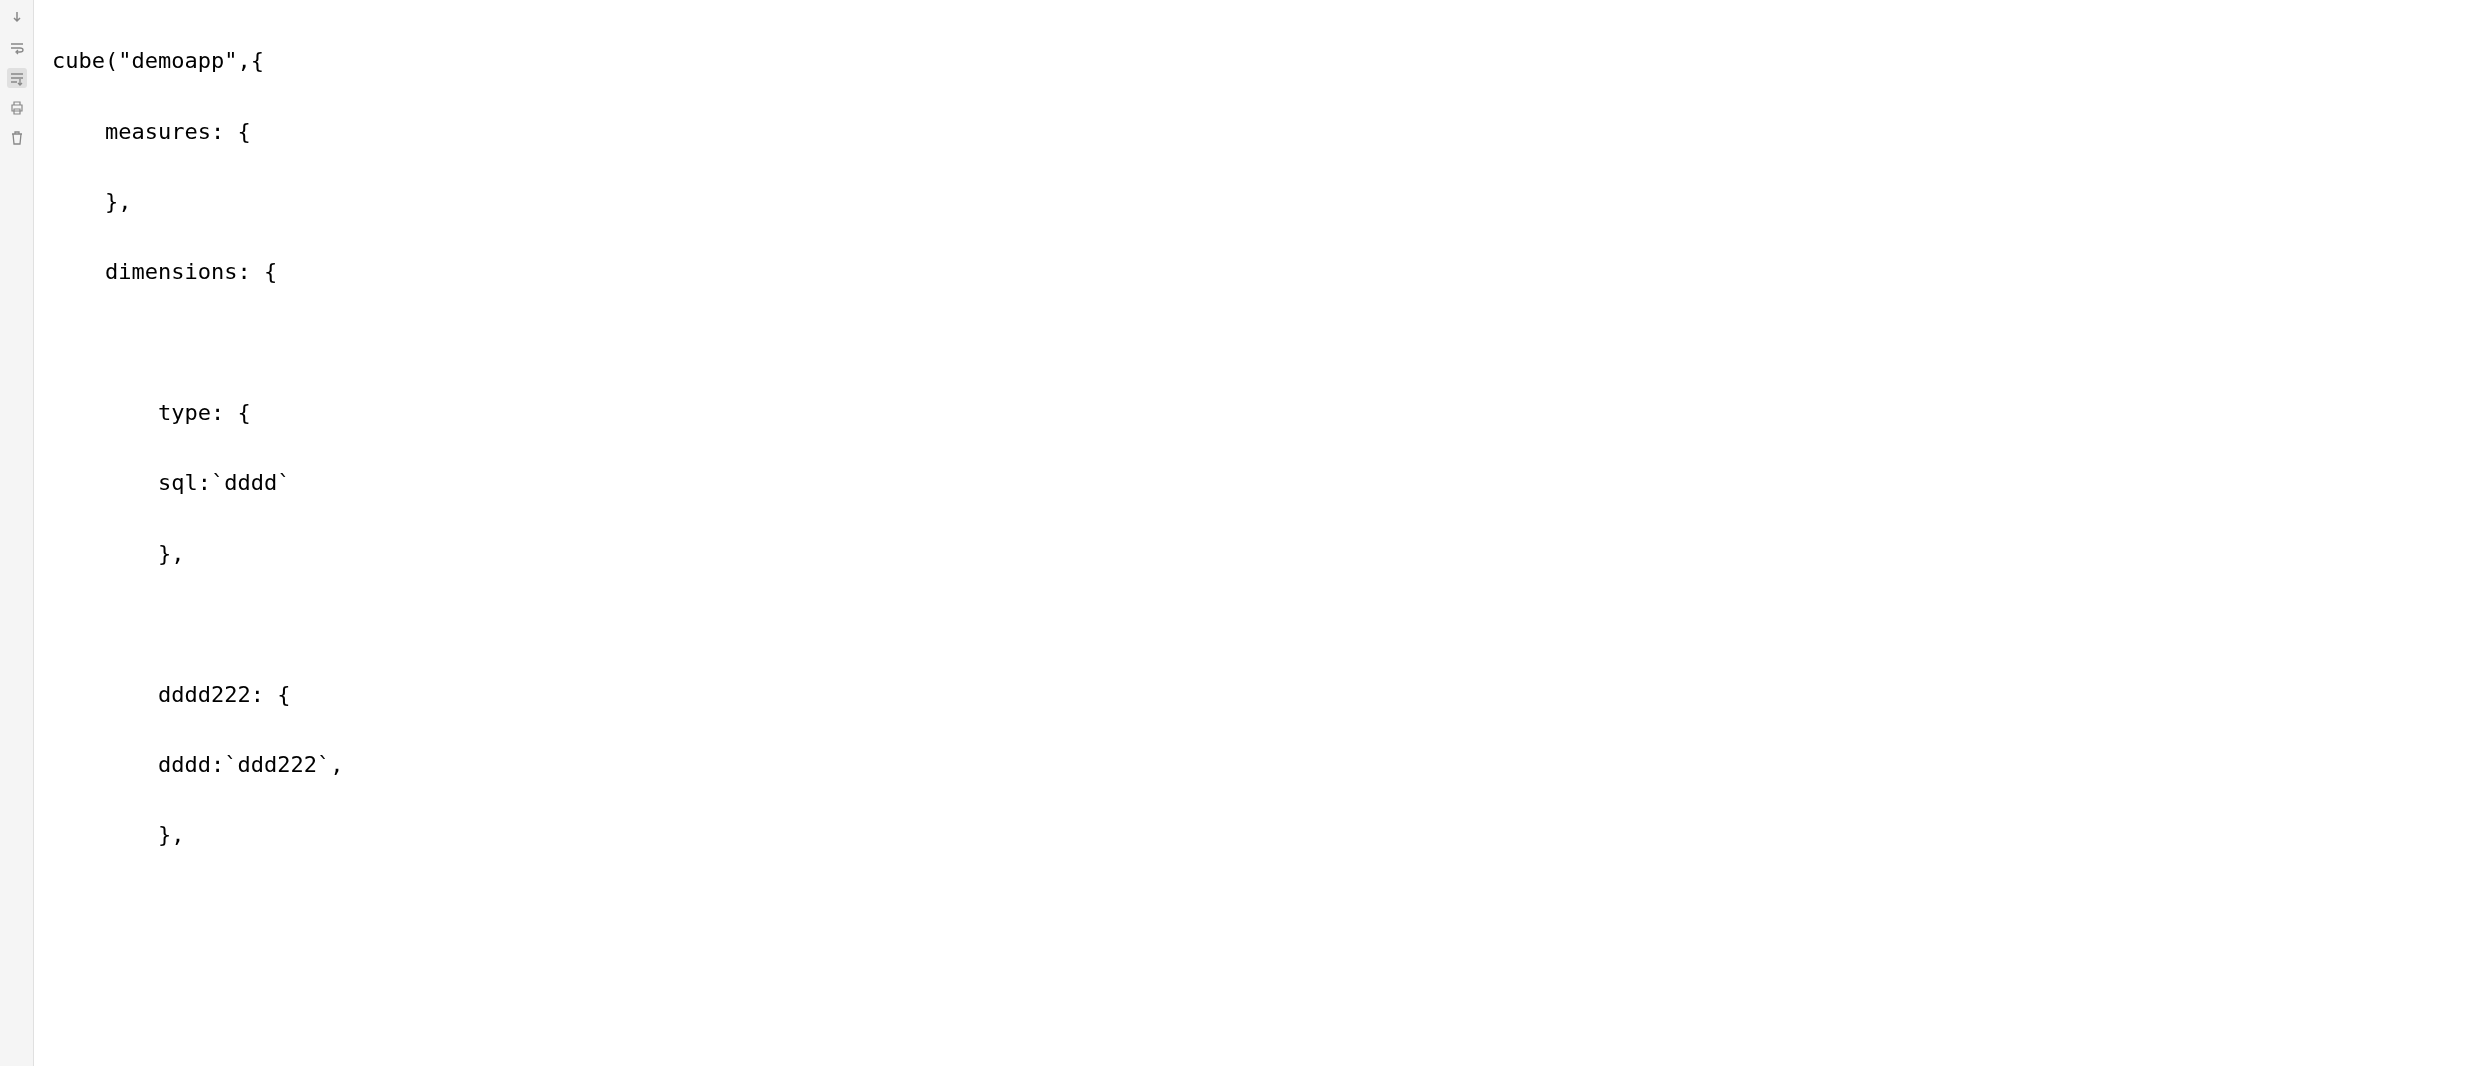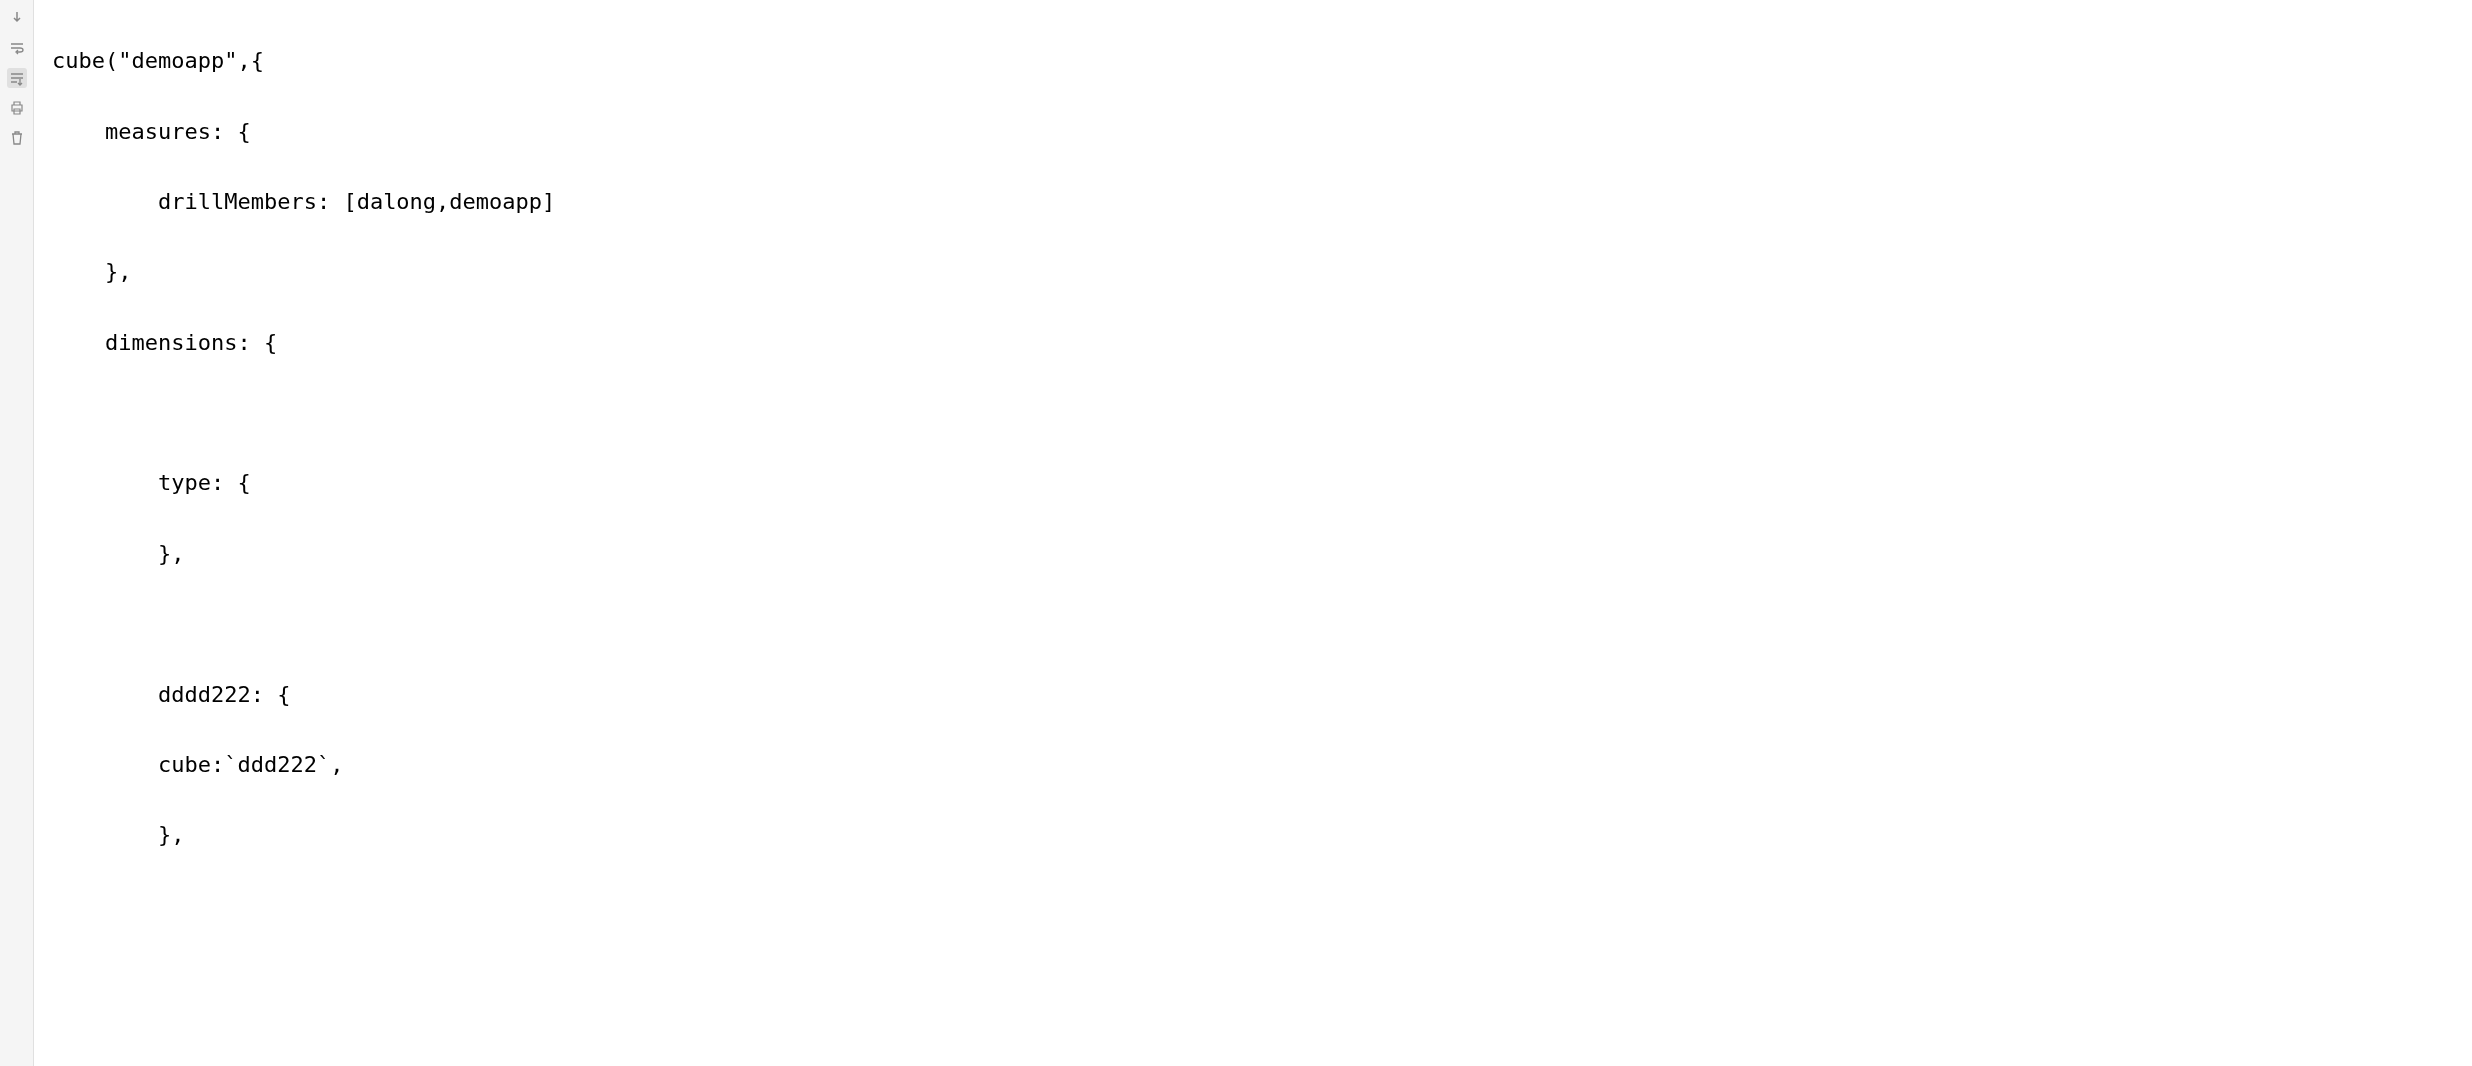--- a/index.html
+++ b/index.html
@@ -80,26 +80,26 @@
   <div class="gutter-icon">
     <svg viewBox="0 0 16 16">
         <path d="M3 4 L13 4 M6 4 L6 2 L10 2 L10 4 M4 4 L5 14 L11 14 L12 4" stroke-width="1.3" fill="none"></path>
       </svg>
   </div>
 </div>
 
 <div class="editor">
 <span class="code-line">cube("demoapp",{</span>
 <span class="code-line">    measures: {</span>
-<span class="code-line">        drillMembers: [dalong,demoapp]</span>
 <span class="code-line">    },</span>
 <span class="code-line">    dimensions: {</span>
 <span class="code-line"></span>
 <span class="code-line">        type: {</span>
+<span class="code-line">        sql:`dddd`</span>
 <span class="code-line">        },</span>
 <span class="code-line"></span>
 <span class="code-line">        dddd222: {</span>
-<span class="code-line">        cube:`ddd222`,</span>
+<span class="code-line">        dddd:`ddd222`,</span>
 <span class="code-line">        },</span>
 
 
 
 </div>
 
 </body></html>

